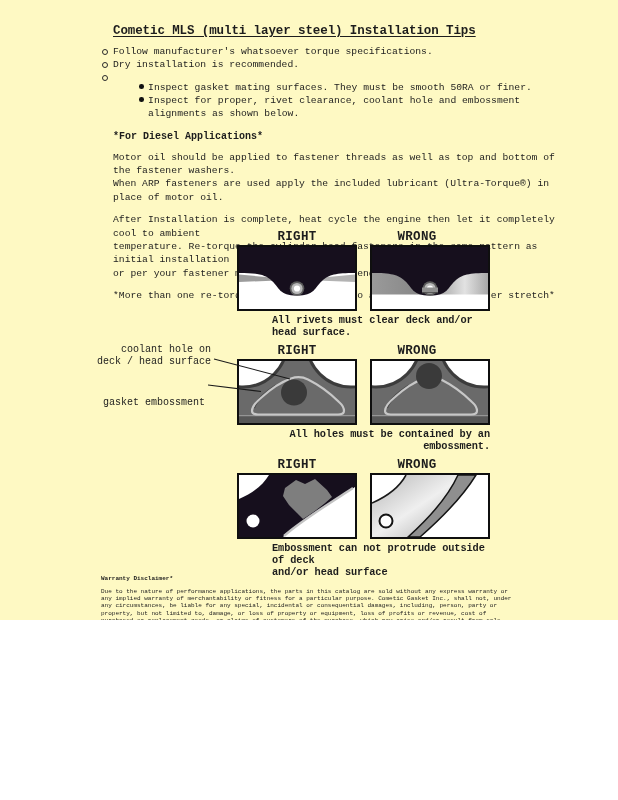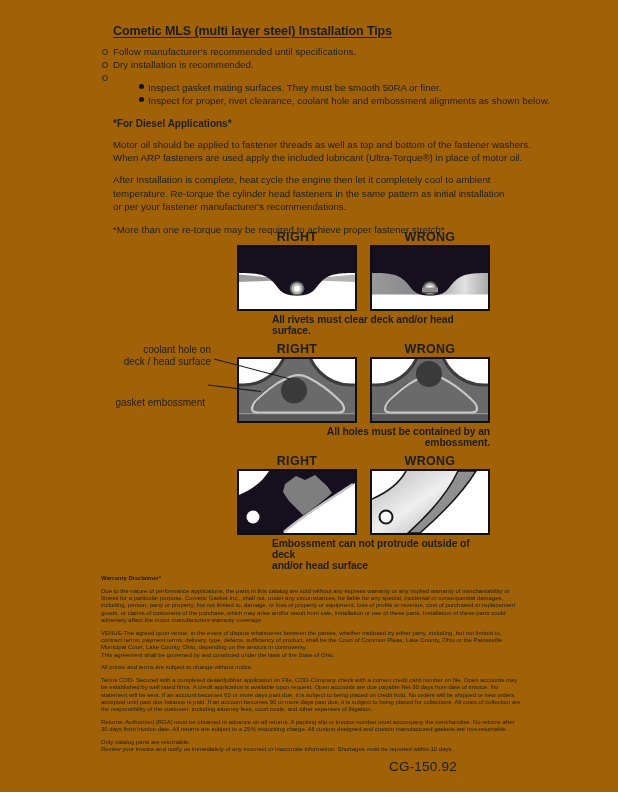--- a/index.html
+++ b/index.html
@@ -1,39 +1,39 @@
 <!DOCTYPE html>
 <html><head>
 <meta charset="utf-8">
 <style>
   html,body { margin:0; padding:0; background:#ffffff; }
   .page {
-    position:relative; width:618px; height:792px; background:#a16207;
-    font-family:Liberation Sans, sans-serif; color:#1d1d1d; overflow:hidden;
+    position:relative; width:618px; height:620px; background:#fef9c3;
+    font-family:Liberation Mono, monospace; color:#1d1d1d; overflow:hidden;
   }
   .pre { white-space:pre-line; }
 
   
   .body-block { position:absolute; left:113px; top:24px; width:452px; }
   .title {
     font-size:12.5px; font-weight:bold; letter-spacing:-0.1px;
     text-decoration:underline; text-underline-offset:2px; margin:0 0 7px 0;
   }
   .tips { margin:0; padding:0; list-style:none; font-size:9.7px; line-height:13px; }
   .li1 { display:flex; margin-left:-11px; }
   .li2 { display:flex; margin-left:26px; }
   .mk1 { flex:none; width:4px; height:4px; border:1px solid #2a2a2a; border-radius:50%; margin:3.6px 5px 0 0; }
   .mk2 { flex:none; width:4.6px; height:4.6px; background:#111; border-radius:50%; margin:3.6px 4.5px 0 0; }
   .diesel-heading { font-size:10px; font-weight:bold; margin:11px 0 0 0; }
   .para { font-size:9.7px; line-height:13.4px; margin:9px 0 0 0; }
 
   
   .diagrams { position:absolute; left:237px; top:230px; width:253px; }
   .drow { margin:0 0 6px 0; }
-  .dlabels { display:flex; gap:13px; }
+  .dlabels { display:flex; }
   .dlabels span { width:120px; text-align:center; font-size:12.5px; font-weight:bold; letter-spacing:0.3px; }
   .dboxes { display:flex; gap:13px; margin-top:1px; }
   .dbox { width:120px; height:66px; border:2px solid #0f0f0f; box-sizing:border-box; background:#fff; }
   .dbox svg { display:block; width:116px; height:62px; }
   .dcaption { font-size:10.3px; font-weight:bold; margin-top:3px; letter-spacing:-0.1px;margin-left:35px; }
   .dcaption.center { text-align:right; }
 
   
   .callout { position:absolute; font-size:10px; line-height:11.6px; text-align:right; }
   .callout-coolant { left:91px; top:344px; width:120px; }
@@ -52,21 +52,21 @@
 <body>
 
 <div class="page">
 
   <div class="body-block">
     <h1 class="title">Cometic MLS (multi layer steel) Installation Tips</h1>
 
     <ul class="tips">
       <li class="li1">
         <span class="mk1"></span>
-        <span>Follow manufacturer's recommended until specifications.</span>
+        <span>Follow manufacturer's whatsoever torque specifications.</span>
       </li>
       <li class="li1">
         <span class="mk1"></span>
         <span>Dry installation is recommended.</span>
       </li>
       <li class="li1">
         <span class="mk1"></span>
       </li>
       <li class="li2">
         <span class="mk2"></span>

